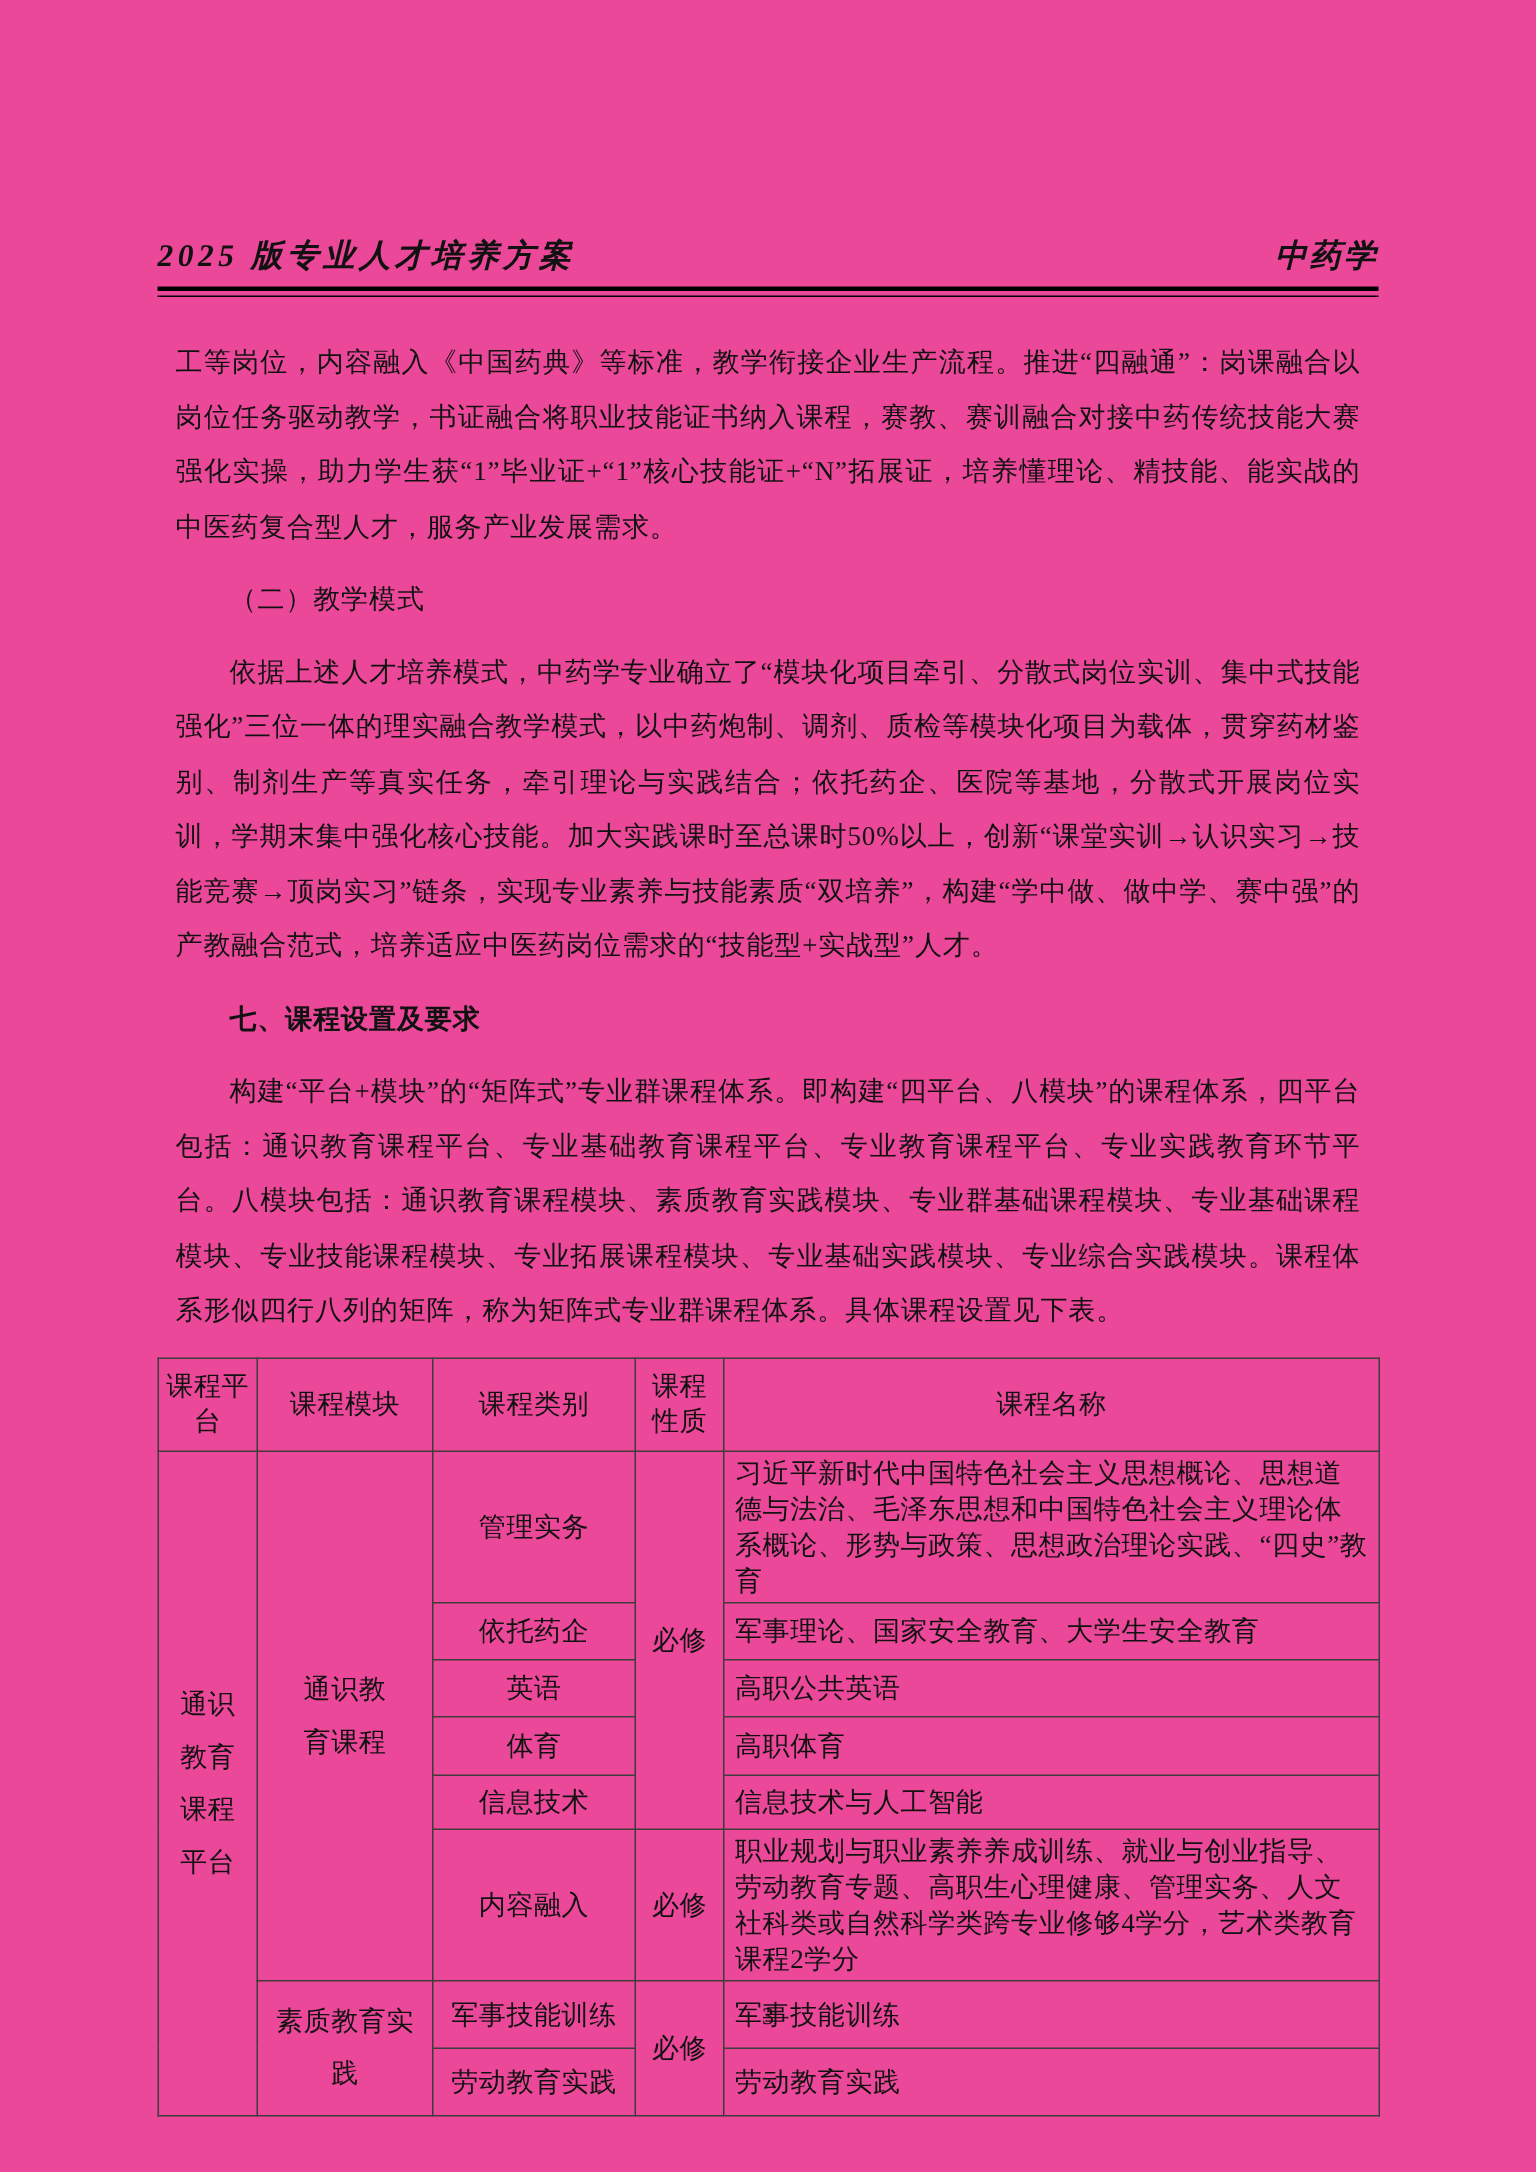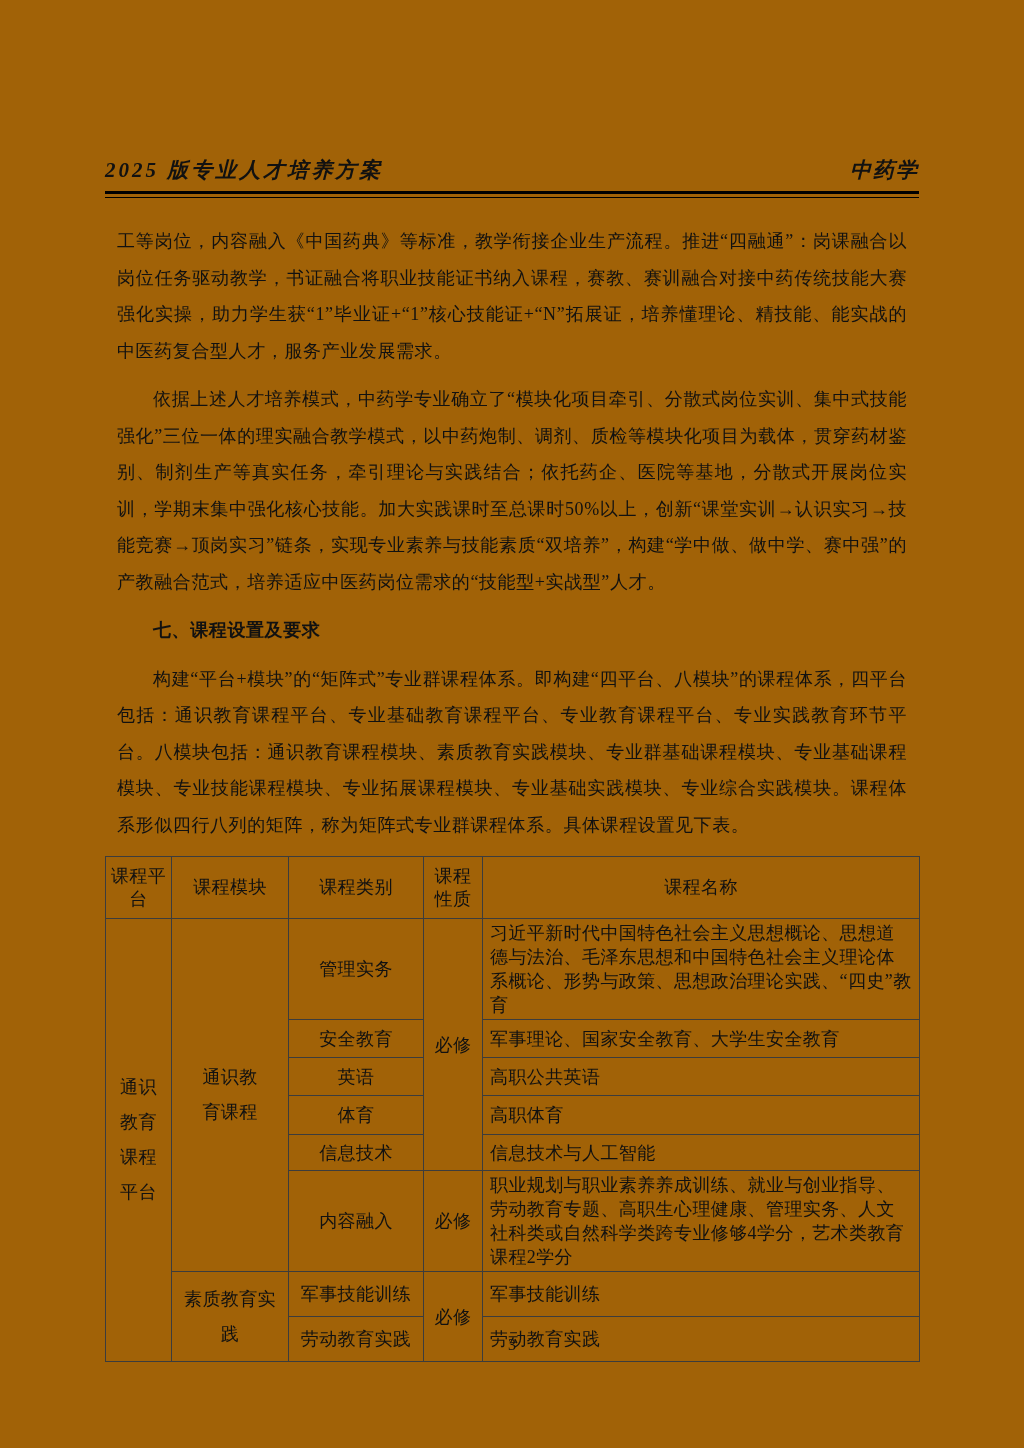--- a/index.html
+++ b/index.html
@@ -6,21 +6,21 @@
   body {
     width: 1024px; height: 1448px;
     background: #ffffff;
     font-family: "Liberation Serif", "DejaVu Serif", serif;
     color: #111111;
   }
   .page {
     position: relative;
     width: 1024px; height: 1448px;
     overflow: hidden;
-    background: #a16207;
+    background: #ec4899;
   }
   
   .running-header {
     display: flex;
     justify-content: space-between;
     align-items: baseline;
     padding: 112px 105px 7px 105px;
   }
   .running-header .left {
     font-size: 21px;
@@ -107,20 +107,21 @@
 <div class="page">
 
   <div class="running-header">
     <span class="left">2025 版专业人才培养方案</span>
     <span class="right">中药学</span>
   </div>
   <div class="header-rule"></div>
 
   <div class="content">
     <p>工等岗位，内容融入《中国药典》等标准，教学衔接企业生产流程。推进“四融通”：岗课融合以岗位任务驱动教学，书证融合将职业技能证书纳入课程，赛教、赛训融合对接中药传统技能大赛强化实操，助力学生获“1”毕业证+“1”核心技能证+“N”拓展证，培养懂理论、精技能、能实战的中医药复合型人才，服务产业发展需求。</p>
+    <p class="indent">（二）教学模式</p>
     <p class="indent">依据上述人才培养模式，中药学专业确立了“模块化项目牵引、分散式岗位实训、集中式技能强化”三位一体的理实融合教学模式，以中药炮制、调剂、质检等模块化项目为载体，贯穿药材鉴别、制剂生产等真实任务，牵引理论与实践结合；依托药企、医院等基地，分散式开展岗位实训，学期末集中强化核心技能。加大实践课时至总课时50%以上，创新“课堂实训→认识实习→技能竞赛→顶岗实习”链条，实现专业素养与技能素质“双培养”，构建“学中做、做中学、赛中强”的产教融合范式，培养适应中医药岗位需求的“技能型+实战型”人才。</p>
     <p class="section-heading">七、课程设置及要求</p>
     <p class="indent">构建“平台+模块”的“矩阵式”专业群课程体系。即构建“四平台、八模块”的课程体系，四平台包括：通识教育课程平台、专业基础教育课程平台、专业教育课程平台、专业实践教育环节平台。八模块包括：通识教育课程模块、素质教育实践模块、专业群基础课程模块、专业基础课程模块、专业技能课程模块、专业拓展课程模块、专业基础实践模块、专业综合实践模块。课程体系形似四行八列的矩阵，称为矩阵式专业群课程体系。具体课程设置见下表。</p>
 
     <table class="course-table">
       <colgroup>
         <col style="width:66px">
         <col style="width:117px">
         <col style="width:135px">
         <col style="width:59px">
@@ -141,21 +142,21 @@
 教育
 课程
 平台</td>
           <td class="c-mod" rowspan="6">通识教
 育课程</td>
           <td class="c-cat">管理实务</td>
           <td class="c-nat" rowspan="5">必修</td>
           <td class="c-name">习近平新时代中国特色社会主义思想概论、思想道德与法治、毛泽东思想和中国特色社会主义理论体系概论、形势与政策、思想政治理论实践、“四史”教育</td>
         </tr>
         <tr style="height:38px">
-          <td class="c-cat">安全教育</td>
+          <td class="c-cat">依托药企</td>
           <td class="c-name">军事理论、国家安全教育、大学生安全教育</td>
         </tr>
         <tr style="height:38px">
           <td class="c-cat">英语</td>
           <td class="c-name">高职公共英语</td>
         </tr>
         <tr style="height:39px">
           <td class="c-cat">体育</td>
           <td class="c-name">高职体育</td>
         </tr>

